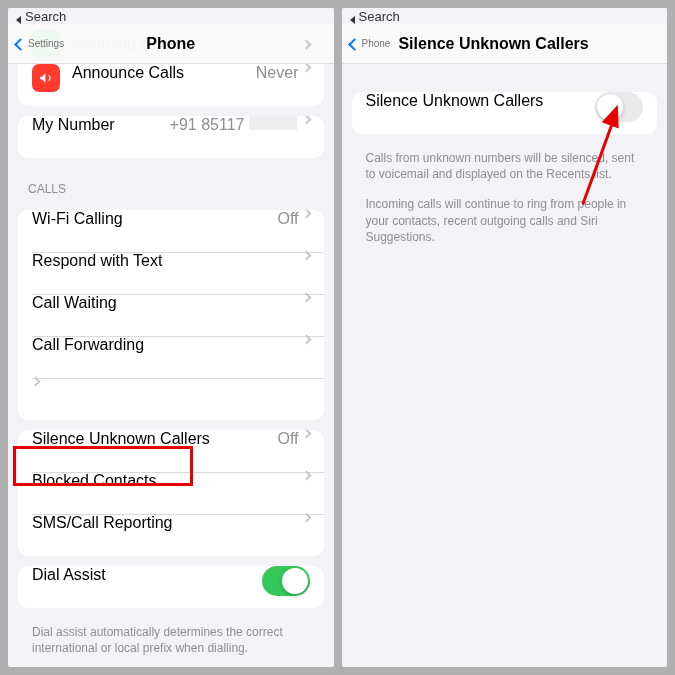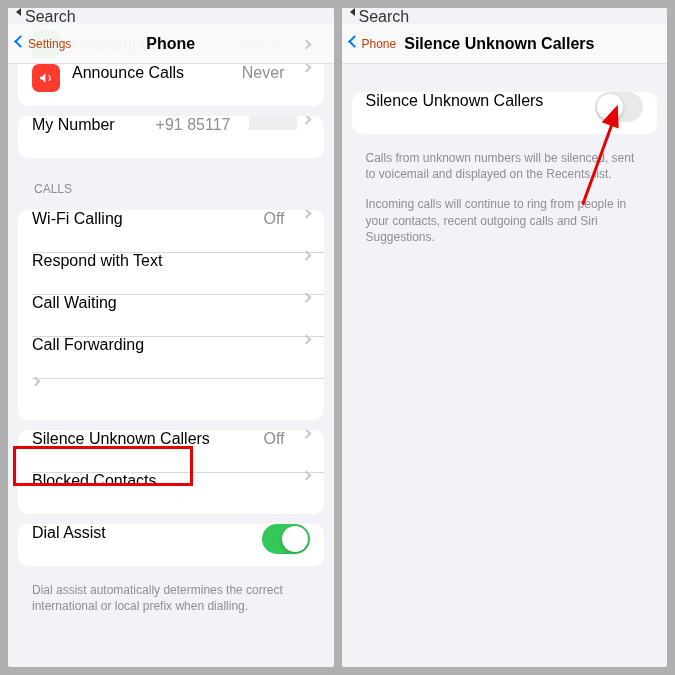--- a/index.html
+++ b/index.html
@@ -1,35 +1,35 @@
 <!DOCTYPE html>
 <html><head>
   <meta charset="utf-8">
   <style>
     *{box-sizing:border-box;margin:0;padding:0;font-family:-apple-system,BlinkMacSystemFont,'Segoe UI',Arial,sans-serif}
     body{background:#b0b0b0;display:flex;gap:8px;padding:8px;width:675px;height:675px}
     .phone{flex:1;background:#f2f2f7;display:flex;flex-direction:column;overflow:hidden;position:relative;border-radius:2px}
-    .status-bar{height:16px;background:#f2f2f7;display:flex;align-items:flex-start;padding:0 8px;font-size:16px;color:#333}
+    .status-bar{height:16px;background:#f2f2f7;display:flex;align-items:flex-end;padding:0 8px;font-size:13px;color:#333}
     .status-bar .tri{display:inline-block;width:0;height:0;border-top:4px solid transparent;border-bottom:4px solid transparent;border-right:5px solid #333;margin-right:4px}
     .nav{height:40px;background:rgba(249,249,249,.94);display:flex;align-items:center;padding:0 8px;position:relative;border-bottom:.5px solid rgba(0,0,0,.1)}
-    .back{display:flex;align-items:flex-start;color:#c2410c;font-size:12px;cursor:pointer}
+    .back{display:flex;align-items:flex-end;color:#737373;font-size:10px;cursor:pointer}
     .back .chev{display:inline-block;width:9px;height:9px;border-left:2.5px solid #007aff;border-bottom:2.5px solid #007aff;transform:rotate(45deg);margin-right:3px}
     .nav-title{position:absolute;left:50%;transform:translateX(-50%);font-size:16px;font-weight:600;color:#000}
     .nav-title.large{position:static;transform:none;margin-left:8px;font-size:16px}
     .scroll{flex:1;overflow-y:auto;padding-bottom:10px}
     .group{margin:10px;border-radius:10px;background:#fff;overflow:hidden}
     .row{display:flex;align-items:flex-start;min-height:42px;padding:0 14px;position:relative;cursor:pointer}
     .row+.row::before{content:"";position:absolute;top:0;left:14px;right:0;height:.5px;background:rgba(0,0,0,.15)}
     .icon{width:28px;height:28px;border-radius:7px;display:flex;align-items:center;justify-content:center;margin-right:12px;color:#fff;flex-shrink:0}
     .icon.green{background:#34c759}.icon.red{background:#ff3b30}
     .icon svg{width:16px;height:16px;fill:#fff}
     .label{flex:1;font-size:16px;color:#000}
-    .value{font-size:16px;color:#8e8e93;margin-right:18px}
+    .value{font-size:16px;color:#8e8e93;margin-right:4px}
     .chev-r{width:7px;height:7px;border-top:2px solid #c7c7cc;border-right:2px solid #c7c7cc;transform:rotate(45deg);flex-shrink:0}
-    .header-txt{font-size:12px;color:#8e8e93;padding:14px 26px 4px;text-transform:uppercase}
+    .header-txt{font-size:12px;color:#8e8e93;padding:14px 20px 4px;text-transform:uppercase}
     .footer-txt{font-size:12px;color:#8e8e93;padding:6px 24px 4px;line-height:1.35}
     .toggle{width:48px;height:30px;border-radius:15px;position:relative;flex-shrink:0}
     .toggle::after{content:"";position:absolute;top:2px;width:26px;height:26px;border-radius:50%;background:#fff;box-shadow:0 2px 4px rgba(0,0,0,.2)}
     .toggle.on{background:#34c759}.toggle.on::after{right:2px}
     .toggle.off{background:#e9e9ea}.toggle.off::after{left:2px}
     .highlight{position:absolute;border:3.5px solid #e60000;pointer-events:none;left:5px;top:438px;width:180px;height:40px}
     .arrow{position:absolute;pointer-events:none}
     .arrow-line{position:absolute;width:3px;height:90px;background:#e60000;transform:rotate(20deg);transform-origin:top center}
     .arrow-head{position:absolute;width:0;height:0;border-left:9px solid transparent;border-right:9px solid transparent;border-bottom:22px solid #e60000;transform:rotate(20deg)}
     .scroll::-webkit-scrollbar{width:0}
@@ -111,20 +111,24 @@
     <div class="group">
       <div class="row">
         <span class="label">Silence Unknown Callers</span>
         <span class="value">Off</span>
         <span class="chev-r"></span>
       </div>
       <div class="row">
         <span class="label">Blocked Contacts</span>
         <span class="chev-r"></span>
       </div>
+      <div class="row">
+        <span class="label">SMS/Call Reporting</span>
+        <span class="chev-r"></span>
+      </div>
     </div>
 
     <div class="group">
       <div class="row">
         <span class="label">Dial Assist</span>
         <span class="toggle on"></span>
       </div>
     </div>
     <div class="footer-txt">Dial assist automatically determines the correct international or local prefix when dialling.</div>
   </div>

